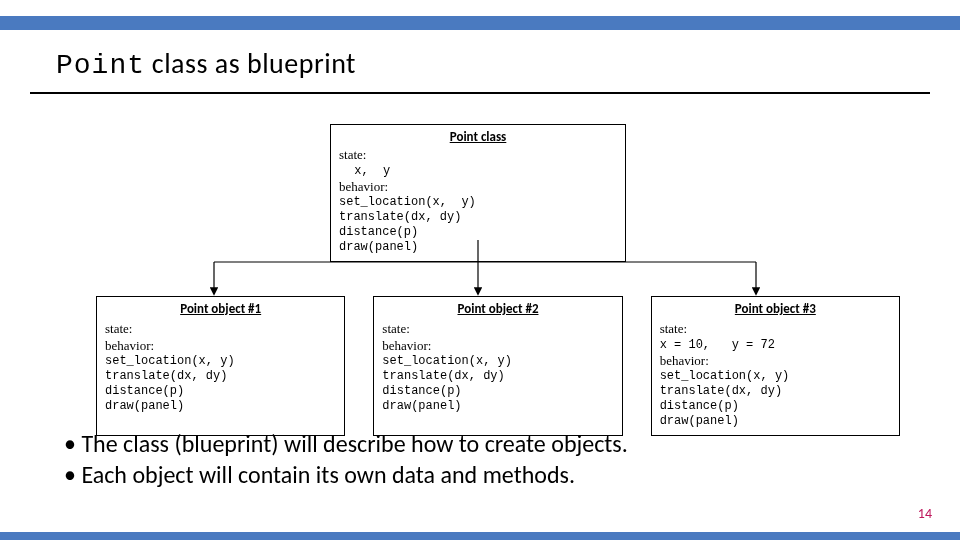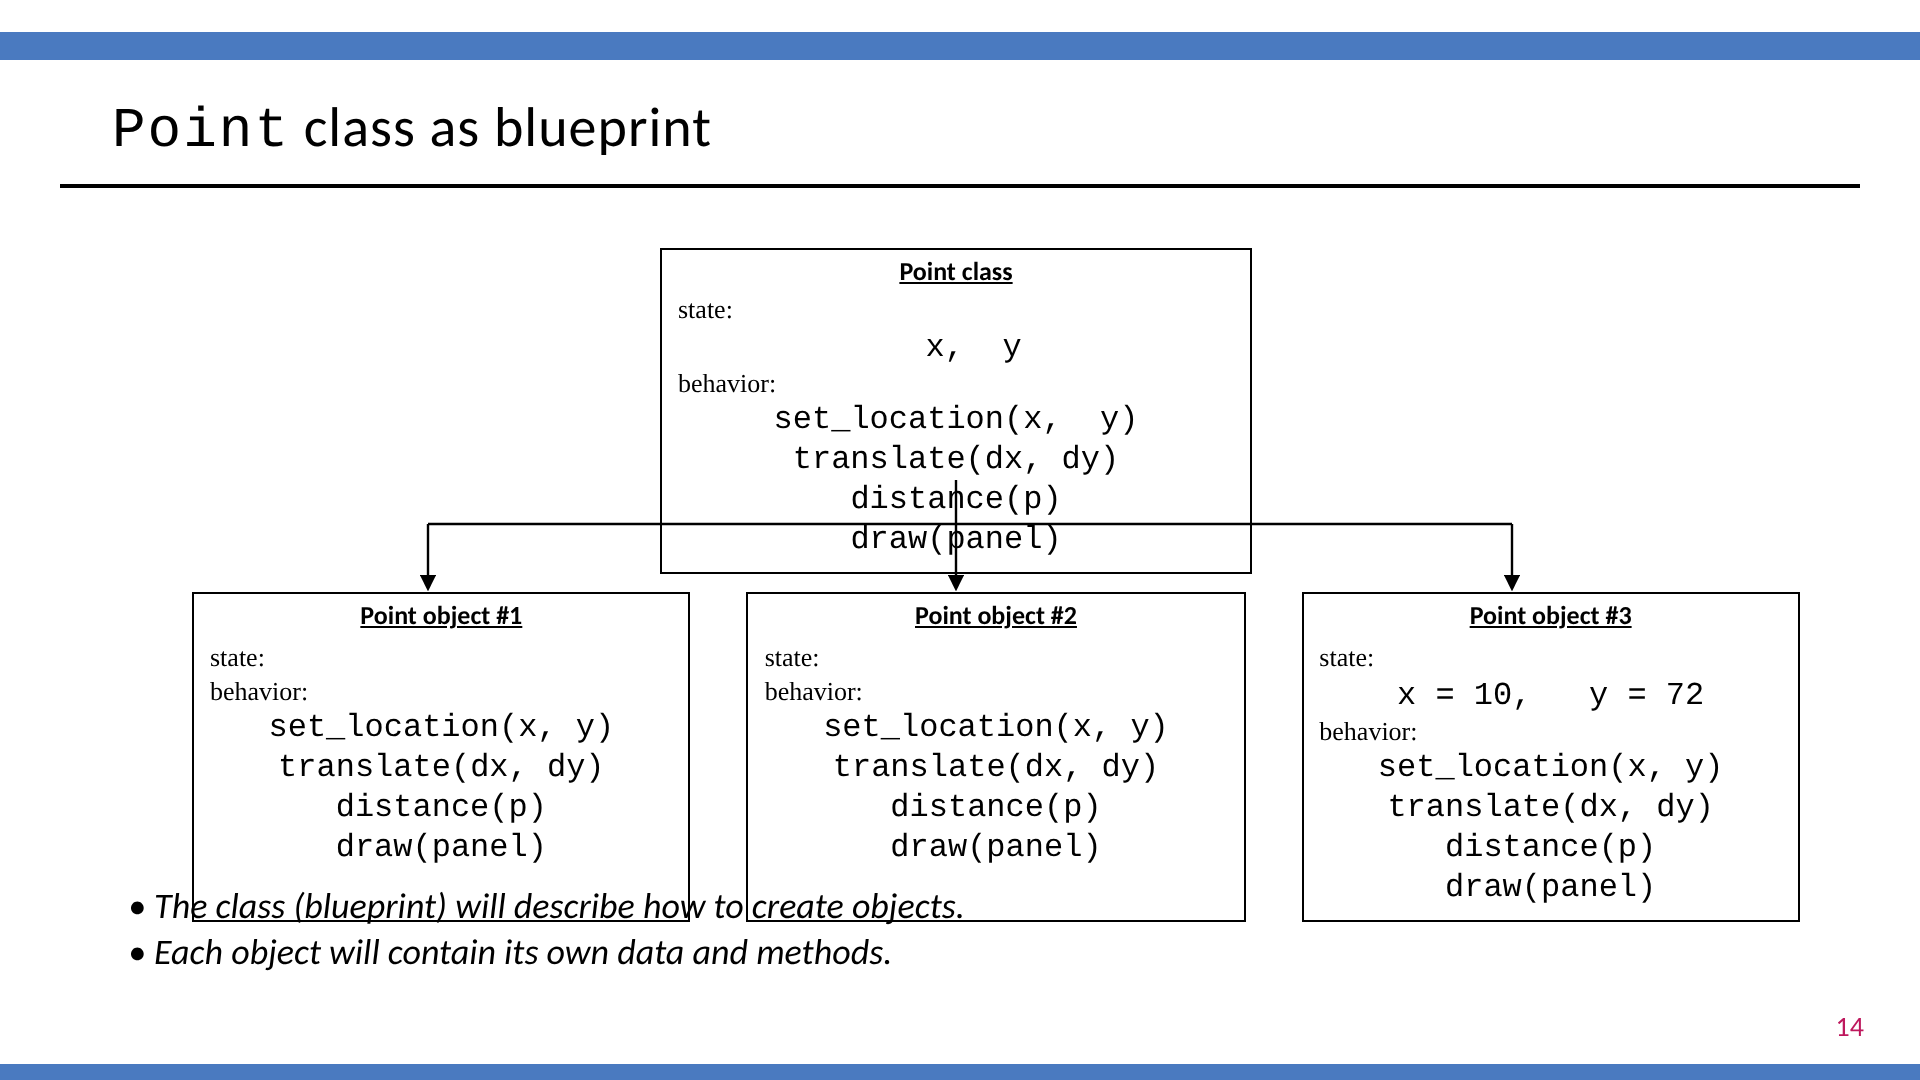--- a/index.html
+++ b/index.html
@@ -70,23 +70,22 @@
     font-weight: 700;
     text-decoration: underline;
     font-size: 13px;
     margin-bottom: 2px;
   }
   .label {
     font-family: Liberation Serif, serif;
   }
   .mono {
     font-family: "Courier New", monospace;
-    font-size: 16px;
+    font-size: 12px;
     white-space: pre;
-    text-align: center;
   }
   .mono-indent {
     margin-left: 8px;
   }
 
   
   svg.arrows {
     position: absolute;
     top: 240px;
     left: 0;
@@ -111,25 +110,24 @@
     box-sizing: border-box;
     font-size: 13px;
     line-height: 1.25;
   }
   .objbox .box-title {
     margin-bottom: 4px;
   }
 
   .bullets {
     position: absolute;
-    top: 442px;
+    top: 428px;
     left: 64px;
-    font-size: 18px;
+    font-size: 24px;
     line-height: 1.3;
-    font-style: italic;
   }
   .bullets div::before {
     content: "• ";
   }
 
   .pagenum {
     position: absolute;
     right: 28px;
     bottom: 18px;
     font-size: 14px;

